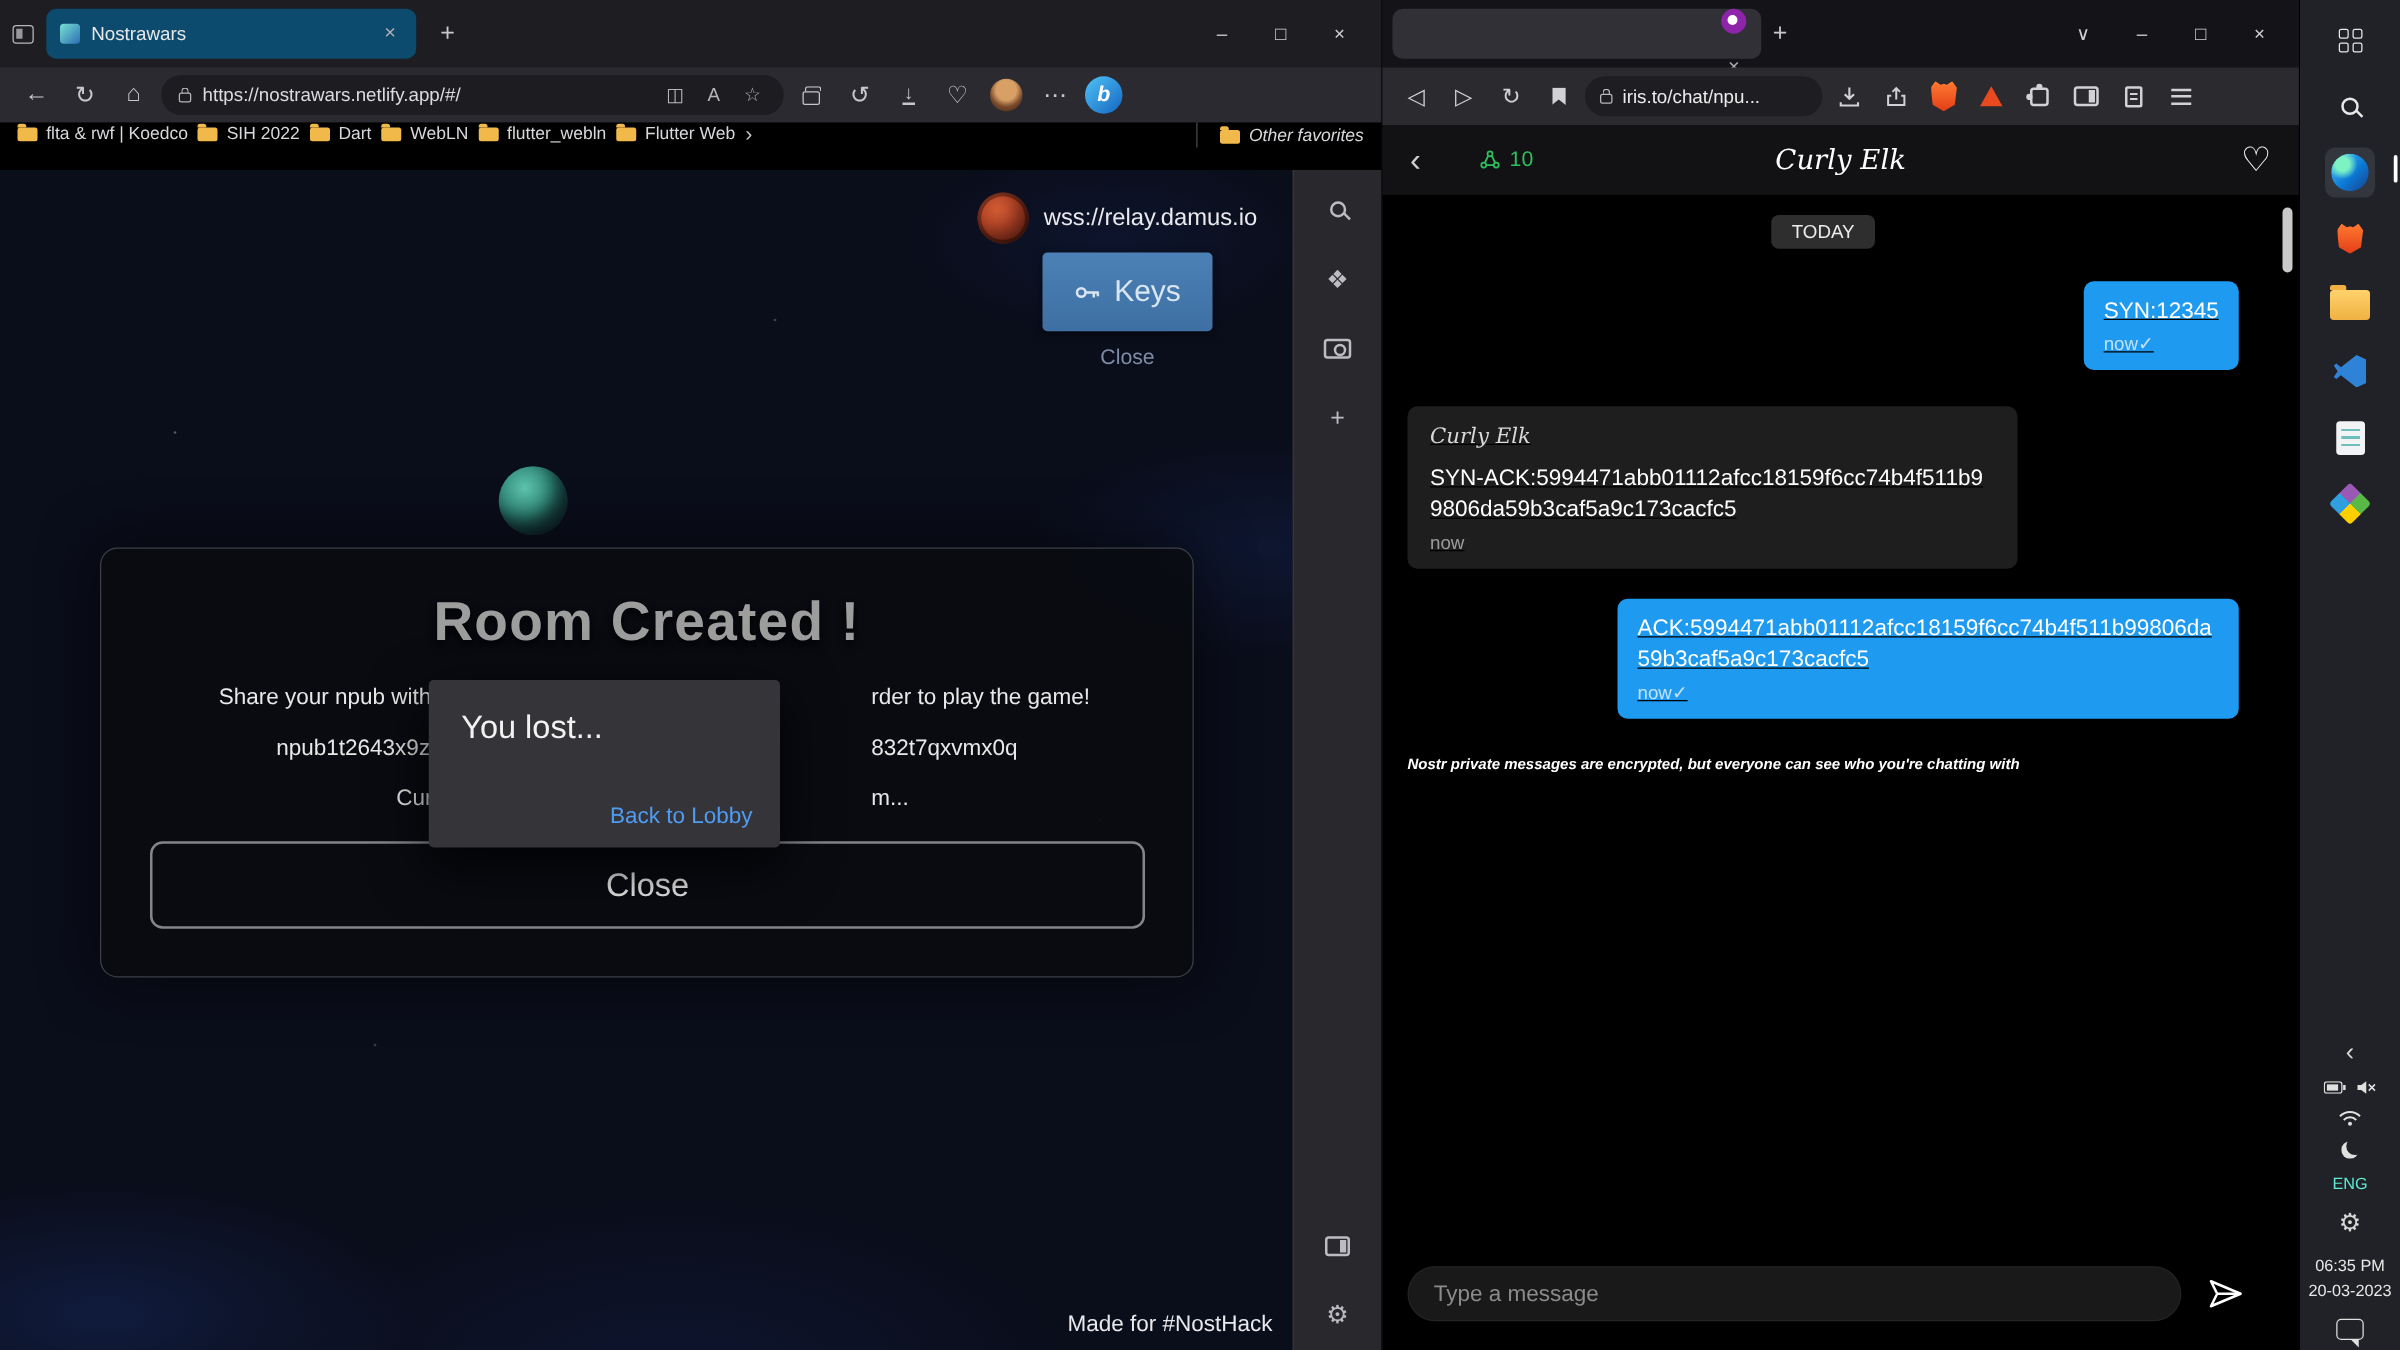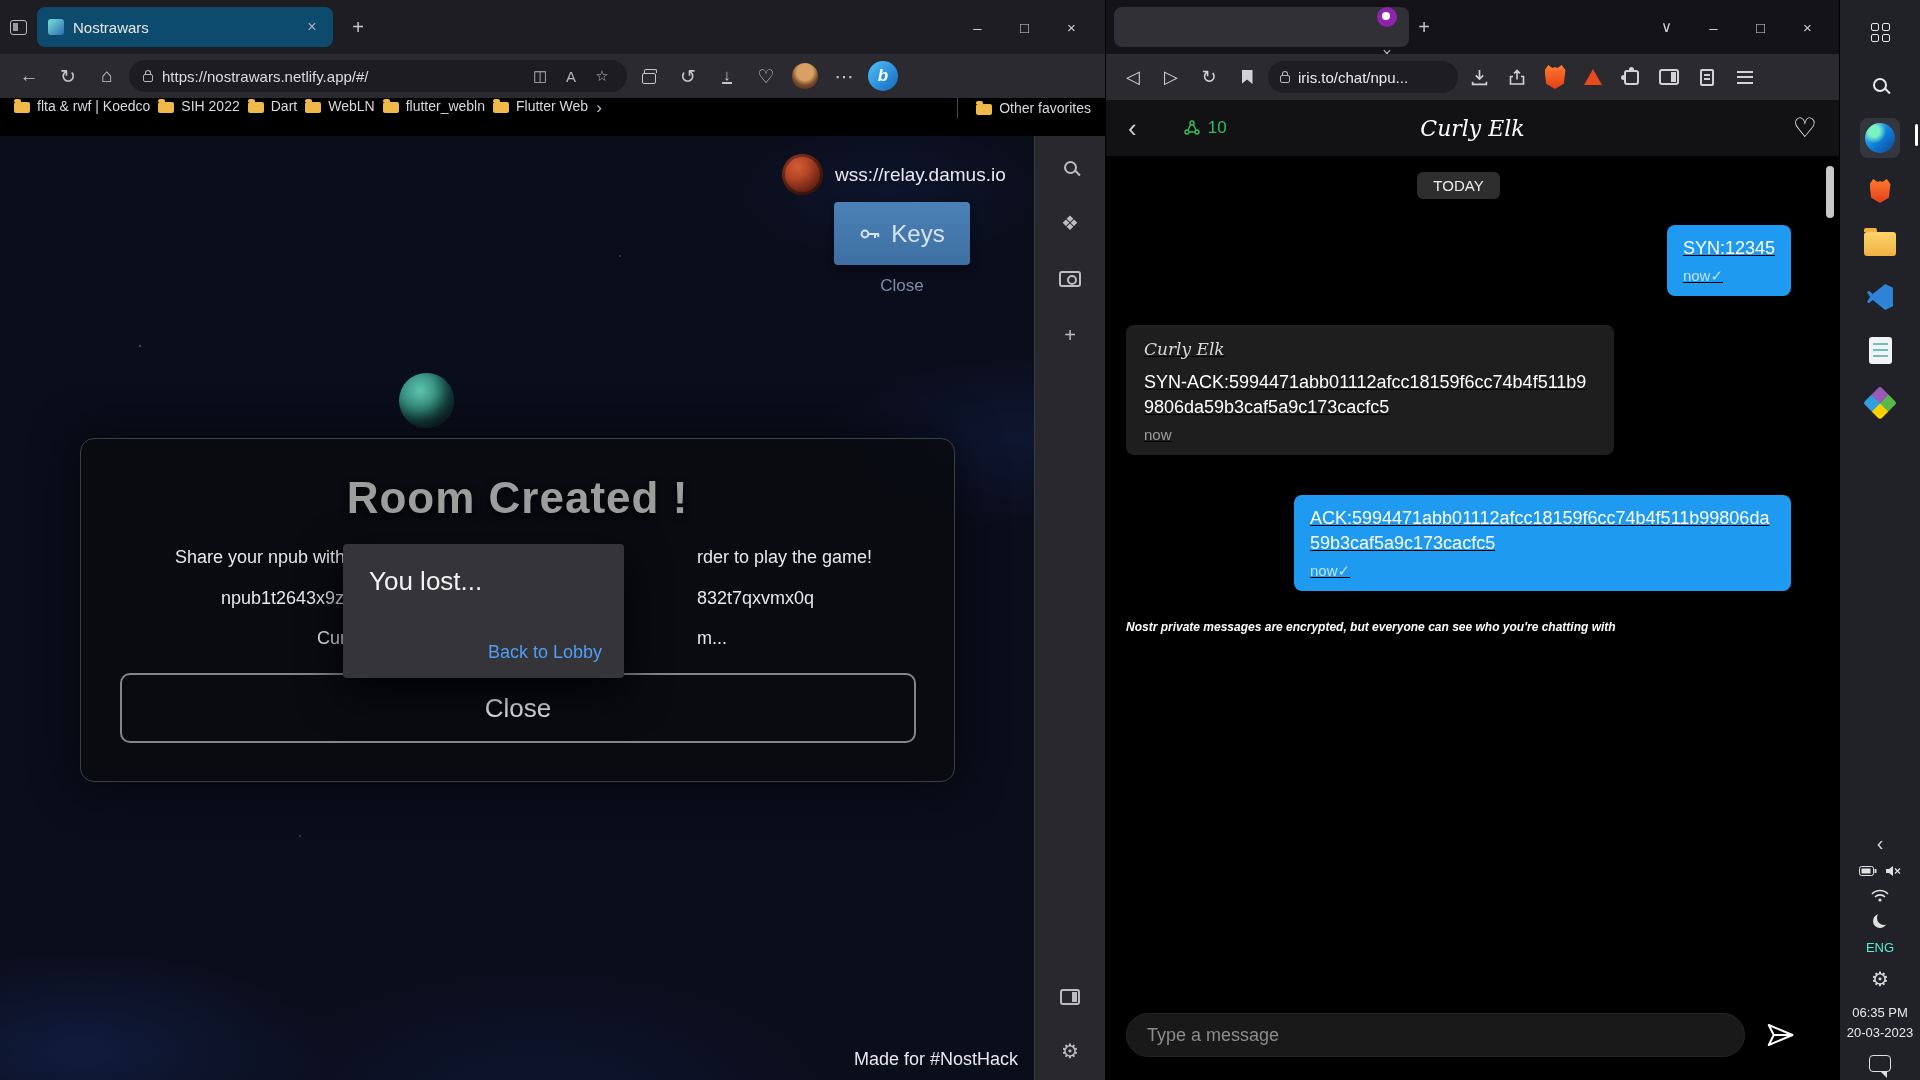--- a/index.html
+++ b/index.html
@@ -31,21 +31,21 @@
   .dlwrap { border-bottom:2px solid #c6c6cb; line-height:13px; padding:0 1px 1px; font-size:15px; color:#c6c6cb; }
   .avatar { width:26px; height:26px; border-radius:50%; background:radial-gradient(circle at 50% 35%, #d9a066 0 38%, #7a4a2b 62%, #3a2417); flex:none; }
   .bing { width:30px; height:30px; border-radius:50%; background:linear-gradient(135deg,#4fc3f7,#1565c0); color:#fff; font-weight:bold; font-style:italic; font-size:17px; display:flex; align-items:center; justify-content:center; }
 
   .e-bookmarks { height:38px; background:#000000; display:flex; align-items:flex-start; padding:0 14px; gap:8px; font-size:14px; color:#d8d8dc; }
   .bm { display:flex; align-items:center; gap:7px; white-space:nowrap; }
   .folder-s { width:16px; height:11px; background:#f0b94a; border-radius:2px; position:relative; flex:none; margin-top:2px; }
   .folder-s::before { content:""; position:absolute; top:-3px; left:0; width:7px; height:3px; background:#f0b94a; border-radius:2px 2px 0 0; }
   .bm-chev { color:#c6c6cb; font-size:17px; }
   .bm-div { width:1px; height:20px; background:#4a4a50; }
-  .other-fav { margin-left:auto; }
+  .other-fav { margin-left:auto;font-style:italic; }
 
   .e-body { flex:1; display:flex; min-height:0; }
   .game { flex:1; position:relative; overflow:hidden;
     background:
       radial-gradient(420px 180px at 8% 97%, rgba(30,60,140,0.30), transparent 60%),
       radial-gradient(520px 230px at 52% 102%, rgba(22,42,105,0.26), transparent 62%),
       radial-gradient(320px 150px at 98% 32%, rgba(30,60,140,0.20), transparent 60%),
       radial-gradient(280px 130px at 86% 6%, rgba(30,60,140,0.16), transparent 60%),
       #0a0d1a; }
   .stars { position:absolute; inset:0; background-image:
@@ -125,21 +125,21 @@
   .chat { flex:1; display:flex; flex-direction:column; background:#000; position:relative; min-height:0; }
   .chat-header { height:56px; background:#121215; display:flex; align-items:center; padding:0 22px; position:relative; flex:none; }
   .ch-back { color:#cfcfcf; font-size:26px; line-height:1; }
   .ch-peers { display:flex; align-items:center; gap:7px; color:#2fbf5f; font-size:17px; margin-left:46px; }
   .ch-title { position:absolute; left:50%; transform:translateX(-50%); font-family:"DejaVu Serif",serif; font-style:italic; font-size:22px; color:#fff; }
   .ch-heart { margin-left:auto; color:#fff; font-size:27px; line-height:1; }
   .chat-body { flex:1; padding:0 48px 0 20px; overflow:hidden; }
   .day-pill { margin:16px auto 0; width:fit-content; background:#2e2e2e; color:#ececec; font-size:15px; padding:5px 16px; border-radius:6px; }
   .msg-row { display:flex;text-decoration:underline; }
   .msg-row.right { justify-content:flex-end; }
-  .m1 { margin-top:26px; } .m2 { margin-top:29px; } .m3 { margin-top:40px; }
+  .m1 { margin-top:26px; } .m2 { margin-top:29px; } .m3 { margin-top:24px; }
   .bubble { border-radius:8px; padding:11px 16px 9px; font-size:18px; line-height:1.38; word-break:break-all; }
   .bubble.blue { background:#1e9af0; color:#fff; }
   .bubble.dark { background:#1e1e1e; color:#fff; max-width:488px; padding:13px 18px 10px; }
   .bubble.w494 { max-width:497px; }
   .sender { font-family:"DejaVu Serif",serif; font-style:italic; font-size:17px; color:#d8d8d8; margin-bottom:9px; word-break:normal; }
   .msg-time { font-size:15px; color:rgba(255,255,255,0.55); margin-top:5px; word-break:normal; }
   .bubble.blue .msg-time { color:rgba(255,255,255,0.72); }
   .notice { margin-top:28px; font-size:12px; font-style:italic; font-weight:bold; color:#fff; max-width:540px; line-height:1.45; }
   .chat-inputbar { height:74px; display:flex; align-items:center; padding:0 44px 16px 20px; gap:20px; flex:none; }
   .chat-input { flex:1; height:44px; background:#191919; border:1px solid #242424; border-radius:22px; padding:0 20px; color:#8b5cf6; font-size:18px; outline:none; font-family:"Liberation Sans",sans-serif; }

